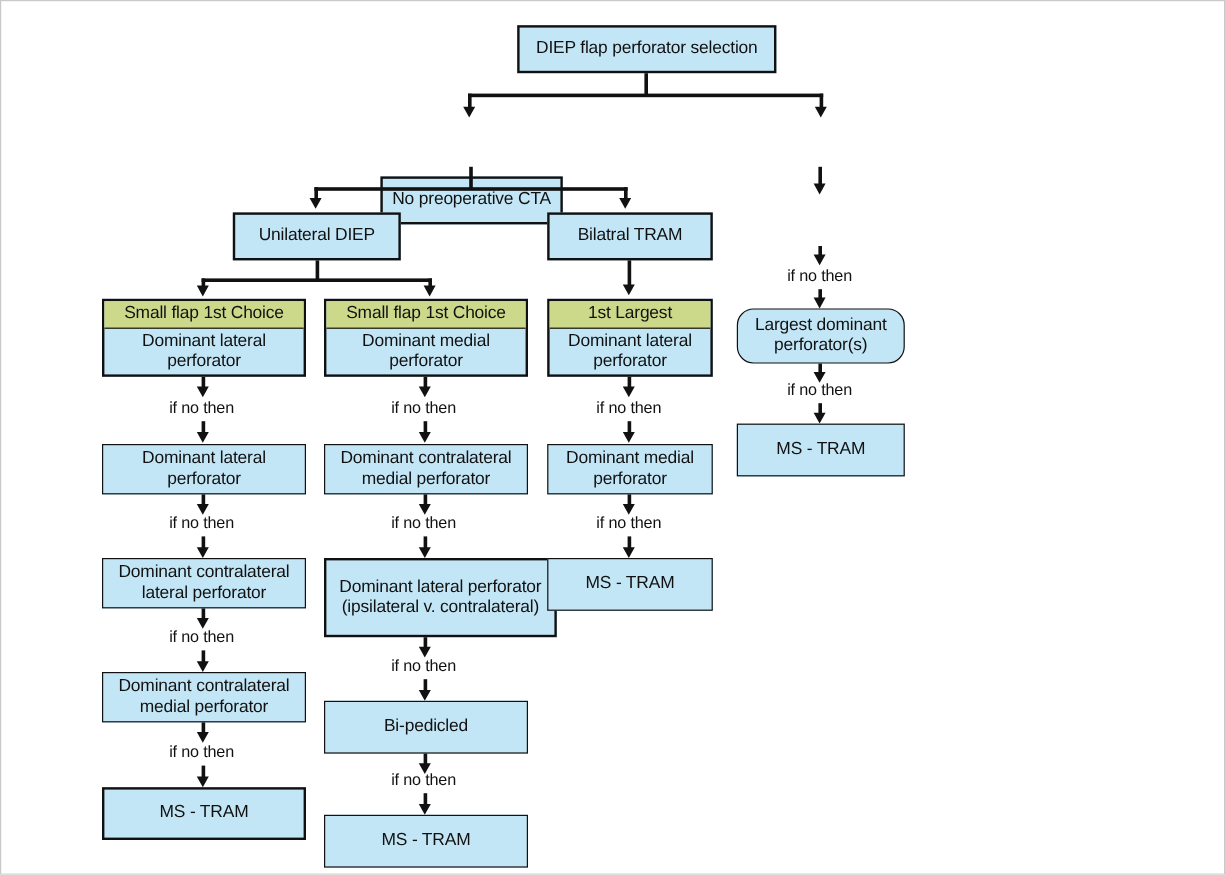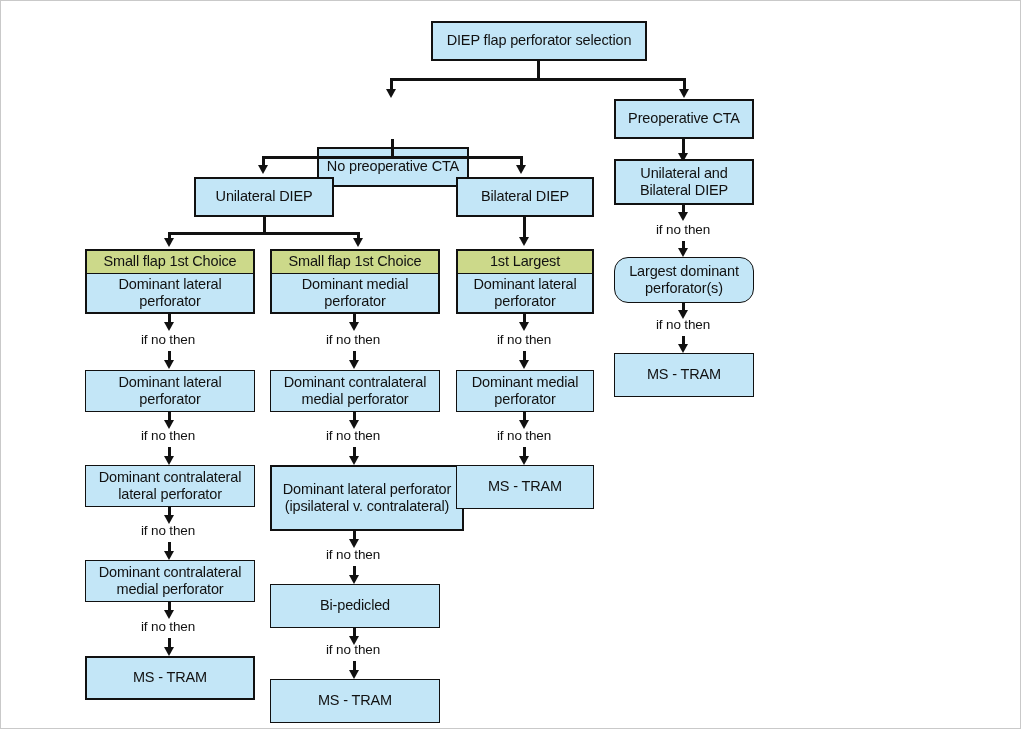--- a/index.html
+++ b/index.html
@@ -104,36 +104,33 @@
   <div class="vline" style="left:536px; top:60px; height:19px;"></div>
   <div class="hline" style="left:389px; top:77px; width:296px;"></div>
   <div class="vline" style="left:389px; top:77px; height:14px;"></div>
   <div class="arrowhead" style="left:385px; top:88px;"></div>
   <div class="vline" style="left:682px; top:77px; height:14px;"></div>
   <div class="arrowhead" style="left:678px; top:88px;"></div>
 
   <div class="node" style="left:316px; top:98px; width:152px; height:40px;margin-top:48px;">
     <span>No preoperative CTA</span>
   </div>
-  <div class="node" style="left:613px; top:98px; width:140px; height:40px;">
-    <span>Preoperative CTA</span>
-  </div>
 
   <div class="vline" style="left:390px; top:138px; height:19px;"></div>
   <div class="hline" style="left:261px; top:155px; width:261px;"></div>
   <div class="vline" style="left:261px; top:155px; height:12px;"></div>
   <div class="arrowhead" style="left:257px; top:164px;"></div>
   <div class="vline" style="left:519px; top:155px; height:12px;"></div>
   <div class="arrowhead" style="left:515px; top:164px;"></div>
 
   <div class="node" style="left:193px; top:176px; width:140px; height:40px;">
     <span>Unilateral DIEP</span>
   </div>
   <div class="node" style="left:455px; top:176px; width:138px; height:40px;">
-    <span>Bilateral DIEP</span>
+    <span>Bilatral TRAM</span>
   </div>
 
   <div class="vline" style="left:262px; top:216px; height:17px;"></div>
   <div class="hline" style="left:167px; top:231px; width:192px;"></div>
   <div class="vline" style="left:167px; top:231px; height:9px;"></div>
   <div class="arrowhead" style="left:163px; top:237px;"></div>
   <div class="vline" style="left:356px; top:231px; height:9px;"></div>
   <div class="arrowhead" style="left:352px; top:237px;"></div>
 
   <div class="vline" style="left:522px; top:216px; height:22px;"></div>
@@ -262,23 +259,20 @@
   <div class="vline" style="left:522px; top:411px; height:10px;"></div>
   <div class="arrowhead" style="left:518px; top:419px;"></div>
   <div class="cond" style="left:473px; top:427px; width:100px;">if no then</div>
   <div class="vline" style="left:522px; top:446px; height:12px;"></div>
   <div class="arrowhead" style="left:518px; top:455px;"></div>
 
   <div class="node thin" style="left:455px; top:464px; width:138px; height:44px;">
     <span>MS - TRAM</span>
   </div>
 
-  <div class="node" style="left:613px; top:158px; width:140px; height:46px;">
-    <span>Unilateral and Bilateral DIEP</span>
-  </div>
 
   <div class="vline" style="left:681px; top:204px; height:9px;"></div>
   <div class="arrowhead" style="left:677px; top:211px;"></div>
   <div class="cond" style="left:632px; top:221px; width:100px;">if no then</div>
   <div class="vline" style="left:681px; top:240px; height:10px;"></div>
   <div class="arrowhead" style="left:677px; top:247px;"></div>
 
   <div class="node thin" style="left:613px; top:256px; width:140px; height:46px;border-radius:14px;">
     <span>Largest dominant perforator(s)</span>
   </div>

